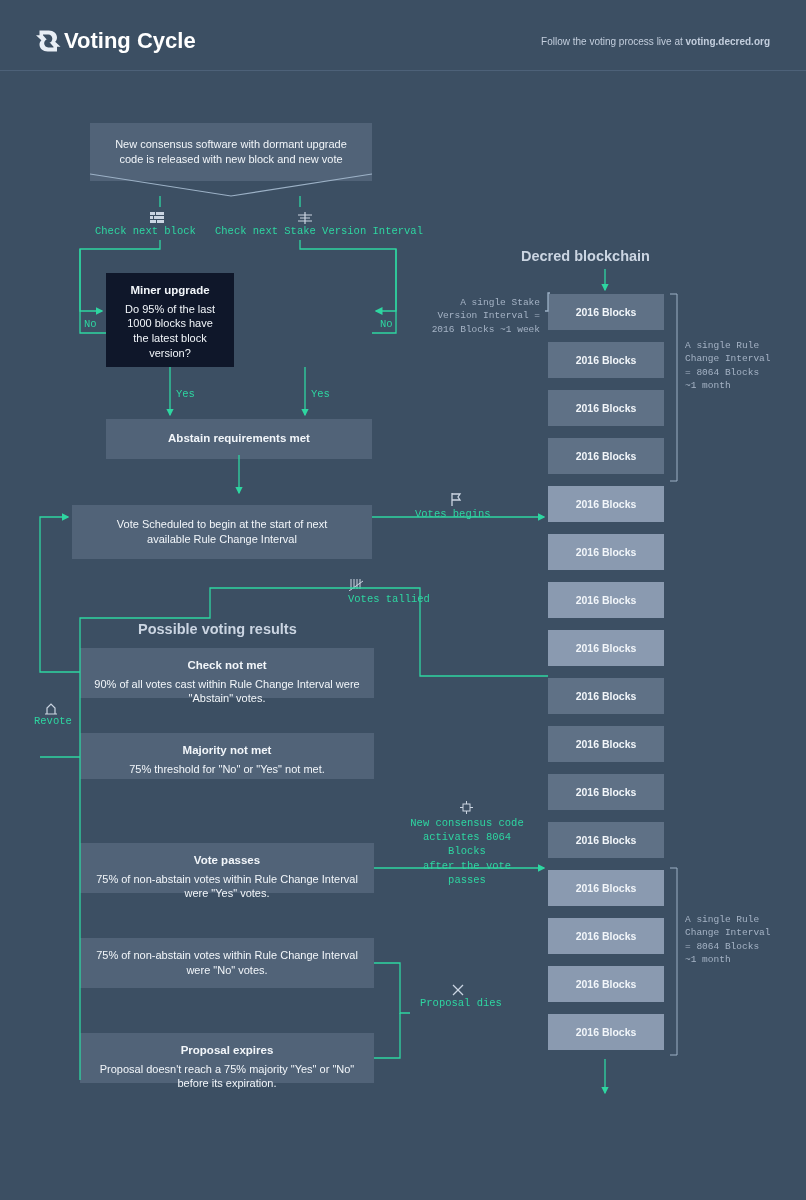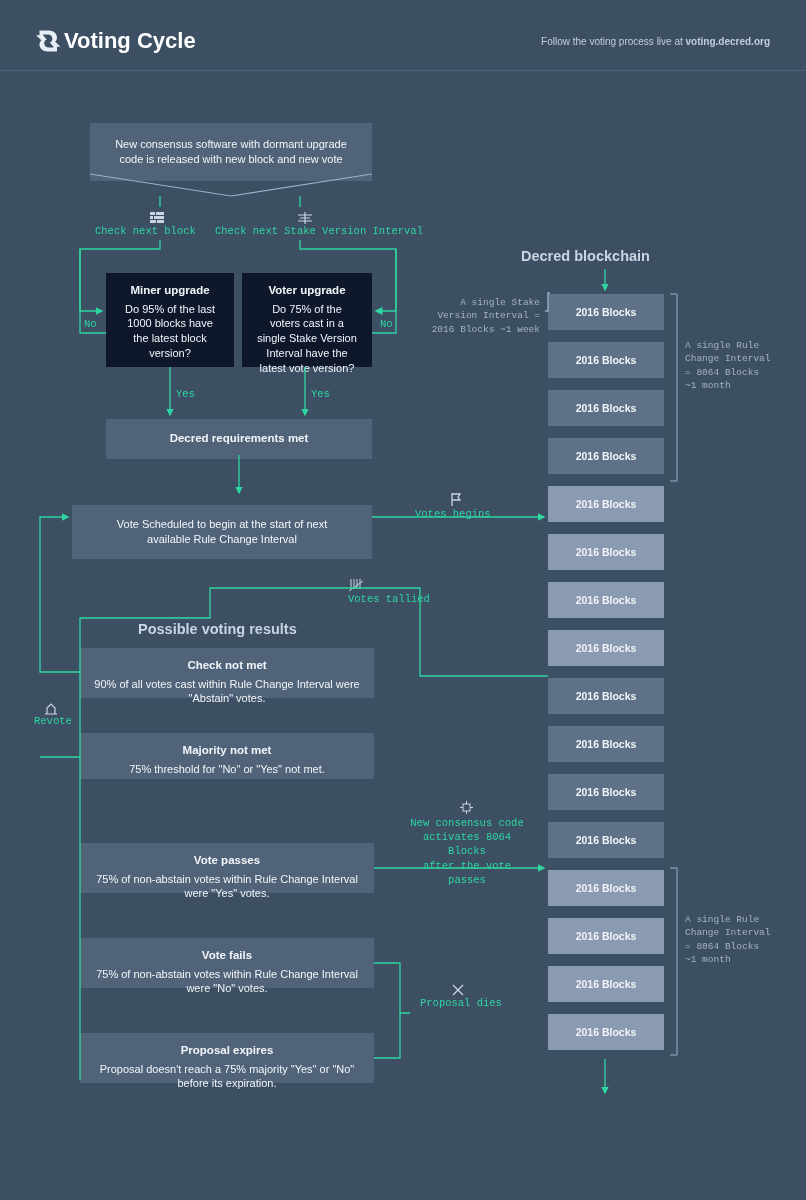--- a/index.html
+++ b/index.html
@@ -108,32 +108,28 @@
         <line x1="2" y1="6" x2="12" y2="6" stroke="currentColor" stroke-width="1"></line>
         <line x1="0" y1="9" x2="14" y2="9" stroke="currentColor" stroke-width="1"></line>
       </svg>
 </div>
 <span class="label" style="left:215px; top:132px;">Check next Stake Version Interval</span>
 
 <div class="box light" style="left:106px; top:180px; width:128px; height:94px;">
   <span class="bt">Miner upgrade</span>
   <span>Do 95% of the last 1000 blocks have the latest block version?</span>
 </div>
-<div class="box light" style="left:242px; top:180px; width:130px; height:94px;">
-  <span class="bt">Voter upgrade</span>
-  <span>Do 75% of the voters cast in a single Stake Version Interval have the latest vote version?</span>
-</div>
 
 <span class="label" style="left:84px; top:225px;">No</span>
 <span class="label" style="left:380px; top:225px;">No</span>
 <span class="label" style="left:176px; top:295px;">Yes</span>
 <span class="label" style="left:311px; top:295px;">Yes</span>
 
 <div class="box" style="left:106px; top:326px; width:266px; padding:12px;">
-  <span class="bt" style="margin:0;">Decred requirements met</span>
+  <span class="bt" style="margin:0;">Abstain requirements met</span>
 </div>
 
 <div class="box" style="left:72px; top:404px; width:300px; padding:12px 22px;margin-top:8px;">
   <span>Vote Scheduled to begin at the start of next available Rule Change Interval</span>
 </div>
 
 <div class="icon-box" style="left:450px; top:399px;">
   <svg width="12" height="13">
         <path d="M2 0v13 M2 1h8l-2 3 2 3H2" fill="none" stroke="currentColor" stroke-width="1.3"></path>
       </svg>
@@ -168,21 +164,20 @@
   <span class="bt">Majority not met</span>
   <span>75% threshold for "No" or "Yes" not met.</span>
 </div>
 
 <div class="box" style="left:80px; top:750px; width:294px; height:50px;">
   <span class="bt">Vote passes</span>
   <span>75% of non-abstain votes within Rule Change Interval were "Yes" votes.</span>
 </div>
 
 <div class="box" style="left:80px; top:845px; width:294px; height:50px;">
-  <span class="bt">Vote fails</span>
   <span>75% of non-abstain votes within Rule Change Interval were "No" votes.</span>
 </div>
 
 <div class="box" style="left:80px; top:940px; width:294px; height:50px;">
   <span class="bt">Proposal expires</span>
   <span>Proposal doesn't reach a 75% majority "Yes" or "No" before its expiration.</span>
 </div>
 
 <div class="icon-box" style="left:460px; top:707px;">
   <svg width="13" height="13">

